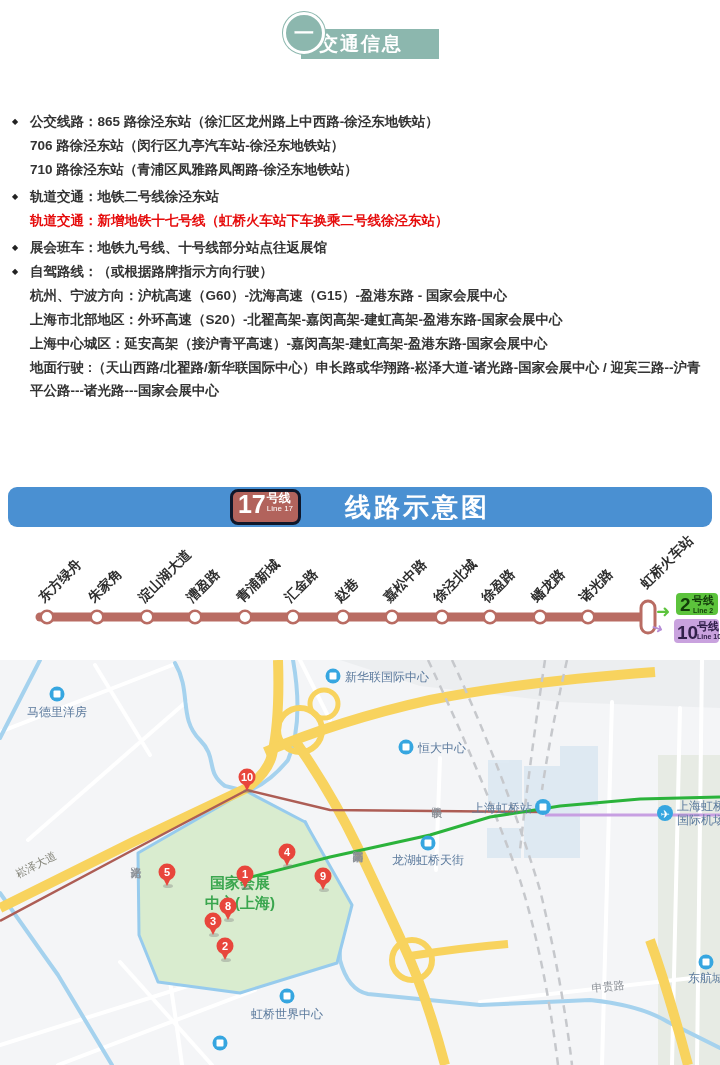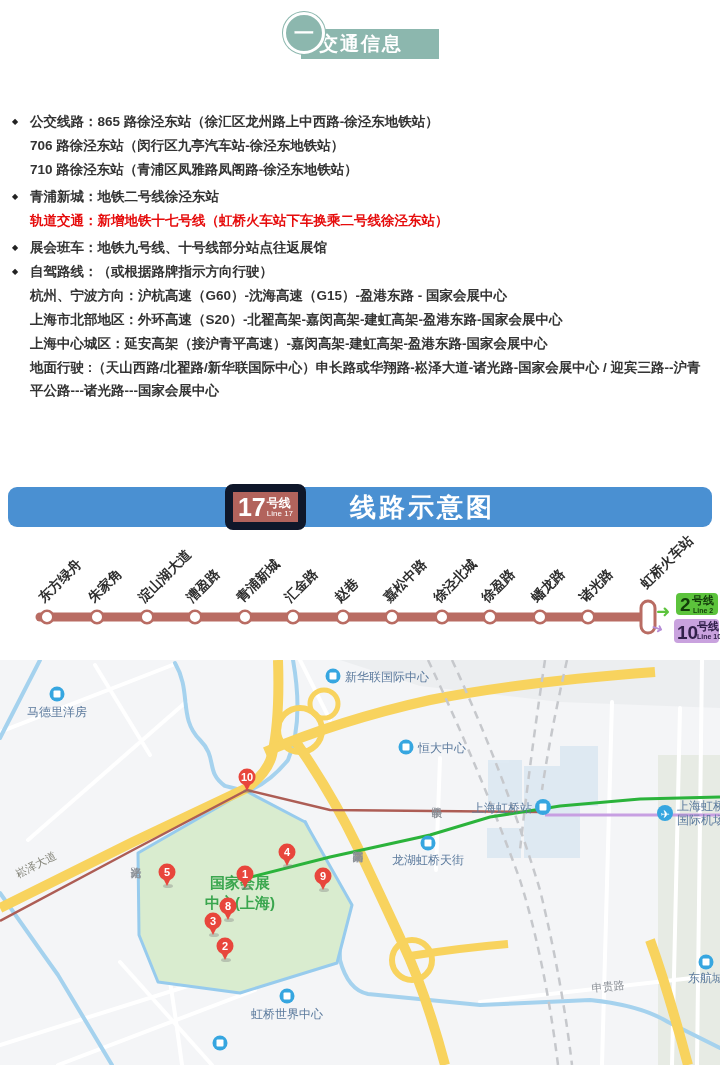--- a/index.html
+++ b/index.html
@@ -24,22 +24,22 @@
   .row{position:relative;padding-left:22px;font-size:13.5px;font-weight:bold;line-height:23px;margin-bottom:1px;}
   .row .bullet{position:absolute;left:4px;top:0;font-size:8px;color:#222;line-height:23px;}
   .row.red{color:#e60c0c;}
   .gap{height:3px;}
   
   .banner{
     position:absolute;left:8px;top:487px;width:704px;height:40px;background:#4a90d2;
     border-radius:9px;display:flex;align-items:center;justify-content:center;gap:8px;
   }
   .line-badge{
-    background:#b2635c;border:8px solid #0f172a;border-radius:8px;height:30px;
-    display:flex;align-items:center;padding:0 5px;color:#fff;
+    background:#b2635c;border:3px solid #0f172a;border-radius:8px;height:30px;
+    display:flex;align-items:flex-start;padding:0 5px;color:#fff;
   }
   .line-badge .num{font-size:25px;font-weight:bold;line-height:1;}
   .line-badge .col{display:flex;flex-direction:column;align-items:flex-start;margin-left:1px;}
   .line-badge .col .cn{font-size:12px;font-weight:bold;line-height:12px;}
   .line-badge .col .en{font-size:8px;line-height:9px;}
   .banner-title{color:#fff;font-size:26px;font-weight:bold;letter-spacing:3px;margin-left:36px;}
   
   .stn{font-size:13.5px;font-weight:bold;fill:#2d2d2d;}
   .vtext{writing-mode:vertical-rl;text-orientation:upright;}
   svg text{font-family:"Liberation Sans","DejaVu Sans",sans-serif;}
@@ -54,21 +54,21 @@
   <div class="sec-bar">
     <span>交通信息</span>
   </div>
 </div>
 
 <div class="info">
   <div class="row"><span class="bullet">◆</span><span>公交线路：865 路徐泾东站（徐汇区龙州路上中西路-徐泾东地铁站）</span></div>
   <div class="row"><span>706 路徐泾东站（闵行区九亭汽车站-徐泾东地铁站）</span></div>
   <div class="row"><span>710 路徐泾东站（青浦区凤雅路凤阁路-徐泾东地铁站）</span></div>
   <div class="gap"></div>
-  <div class="row"><span class="bullet">◆</span><span>青浦新城：地铁二号线徐泾东站</span></div>
+  <div class="row"><span class="bullet">◆</span><span>轨道交通：地铁二号线徐泾东站</span></div>
   <div class="row red"><span>轨道交通：新增地铁十七号线（虹桥火车站下车换乘二号线徐泾东站）</span></div>
   <div class="gap"></div>
   <div class="row"><span class="bullet">◆</span><span>展会班车：地铁九号线、十号线部分站点往返展馆</span></div>
   <div class="row"><span class="bullet">◆</span><span>自驾路线：（或根据路牌指示方向行驶）</span></div>
   <div class="row"><span>杭州、宁波方向：沪杭高速（G60）-沈海高速（G15）-盈港东路 - 国家会展中心</span></div>
   <div class="row"><span>上海市北部地区：外环高速（S20）-北翟高架-嘉闵高架-建虹高架-盈港东路-国家会展中心</span></div>
   <div class="row"><span>上海中心城区：延安高架（接沪青平高速）-嘉闵高架-建虹高架-盈港东路-国家会展中心</span></div>
   <div class="row"><span>地面行驶 :（天山西路/北翟路/新华联国际中心）申长路或华翔路-崧泽大道-诸光路-国家会展中心 / 迎宾三路--沪青平公路---诸光路---国家会展中心</span></div>
 </div>
 

